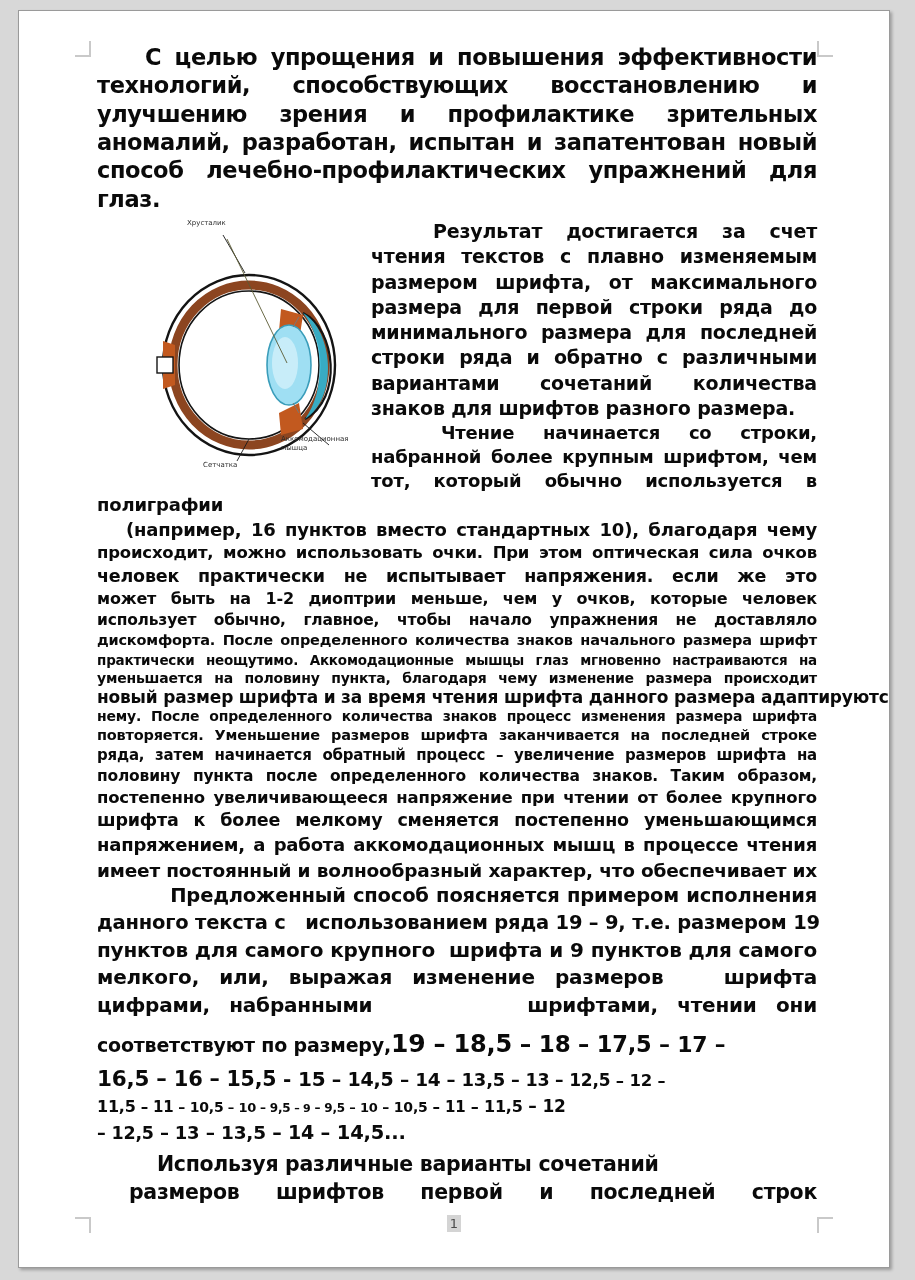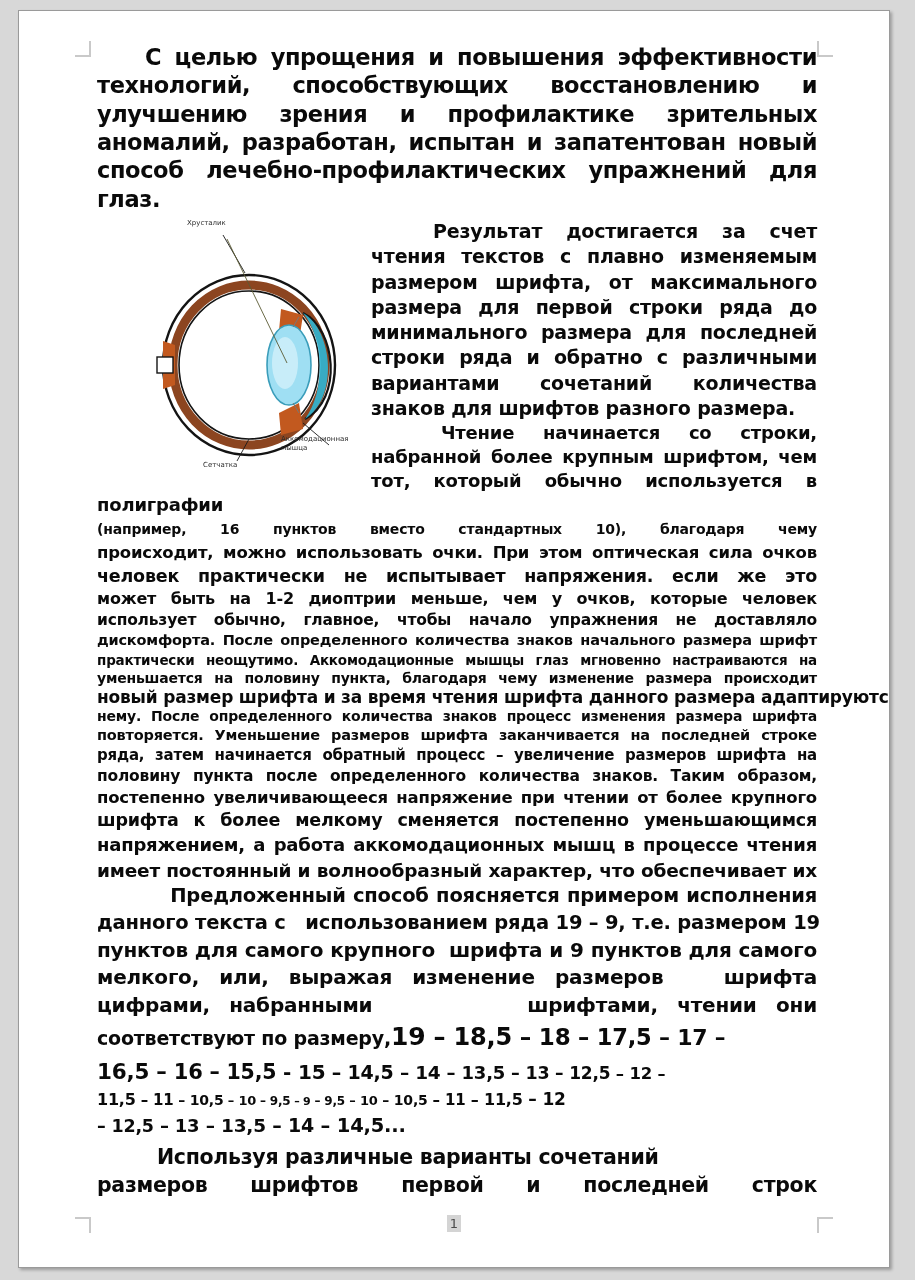--- a/index.html
+++ b/index.html
@@ -113,21 +113,21 @@
     text-align: justify;
     text-align-last: justify;
     letter-spacing: -0.2px;
     white-space: nowrap;
     display: block;
   }
   .ramp .ln.free {
     text-align-last: left;
     white-space: normal;
   }
-  .nums { clear: both; margin-top: 0; }
+  .nums { clear: both; margin-top: 7px; }
   .nums .ln {
     font-family: "DejaVu Sans", sans-serif;
     font-weight: bold;
     letter-spacing: -0.2px;
     line-height: 1.5;
     display: block;
     white-space: nowrap;
   }
   .nums .num { display: inline; }
   .p-final {
@@ -140,20 +140,21 @@
     text-indent: 60px;
     margin: 4px 0 0 0;
     letter-spacing: -0.3px;
   }
   .p-final .lastline {
     display: block;
     text-align: justify;
     text-align-last: justify;
     text-indent: 0;
     white-space: nowrap;
+    margin-left: 32px;
   }
   #pagenum {
     position: absolute;
     left: 0;
     right: 0;
     bottom: 36px;
     text-align: center;
     font-family: "DejaVu Sans", sans-serif;
     font-size: 13px;
     color: #4a4a4a;
@@ -228,21 +229,21 @@
       </svg>
       <span class="fig-label" style="left:34px; top:2px;">Хрусталик</span>
       <span class="fig-label" style="left:128px; top:218px; width:72px; white-space:normal; text-align:left; line-height:1.25;">Аккомодационная мышца</span>
       <span class="fig-label" style="left:50px; top:244px;text-align:center;">Сетчатка</span>
     </div>
 
     <p class="p-r1">Результат достигается за счет чтения текстов с плавно изменяемым размером шрифта, от  максимального размера для первой строки ряда до минимального размера для последней строки ряда и обратно с различными вариантами сочетаний количества знаков для шрифтов разного размера.</p>
     <p class="p-r2">Чтение начинается со  строки, набранной более крупным шрифтом, чем тот, который обычно используется в полиграфии</p>
 
     <div class="ramp">
-        <span class="ln" style="font-size: 14px; line-height: 25.16px;">(например, 16 пунктов вместо стандартных 10), благодаря чему</span>
+        <span class="ln" style="font-size: 18px; line-height: 25.16px; margin-left: 29px;">(например, 16 пунктов вместо стандартных 10), благодаря чему</span>
         <span class="ln" style="font-size: 16.5px; line-height: 22.44px;">происходит, можно использовать очки. При этом оптическая сила очков</span>
         <span class="ln" style="font-size: 17.5px; line-height: 23.8px;">человек практически не испытывает напряжения. если же это</span>
         <span class="ln" style="font-size: 16px; line-height: 21.76px;">может быть на 1-2 диоптрии меньше, чем у очков, которые человек</span>
         <span class="ln" style="font-size: 15.5px; line-height: 21.08px;">использует обычно, главное, чтобы начало упражнения не доставляло</span>
         <span class="ln" style="font-size: 14.5px; line-height: 19.72px;">дискомфорта. После определенного количества знаков начального размера шрифт</span>
         <span class="ln" style="font-size: 13.5px; line-height: 18.36px;">практически неощутимо. Аккомодационные мышцы глаз мгновенно настраиваются  на</span>
         <span class="ln" style="font-size: 14px; line-height: 19.04px;">уменьшается на половину пункта,  благодаря чему изменение размера происходит</span>
         <span class="ln" style="font-size: 17px; line-height: 18.36px;">новый размер шрифта и за время чтения шрифта данного размера адаптируются к</span>
         <span class="ln" style="font-size: 14px; line-height: 19.04px;">нему. После определенного количества знаков процесс изменения размера шрифта</span>
         <span class="ln" style="font-size: 14.5px; line-height: 19.72px;">повторяется. Уменьшение размеров шрифта заканчивается на последней строке</span>

